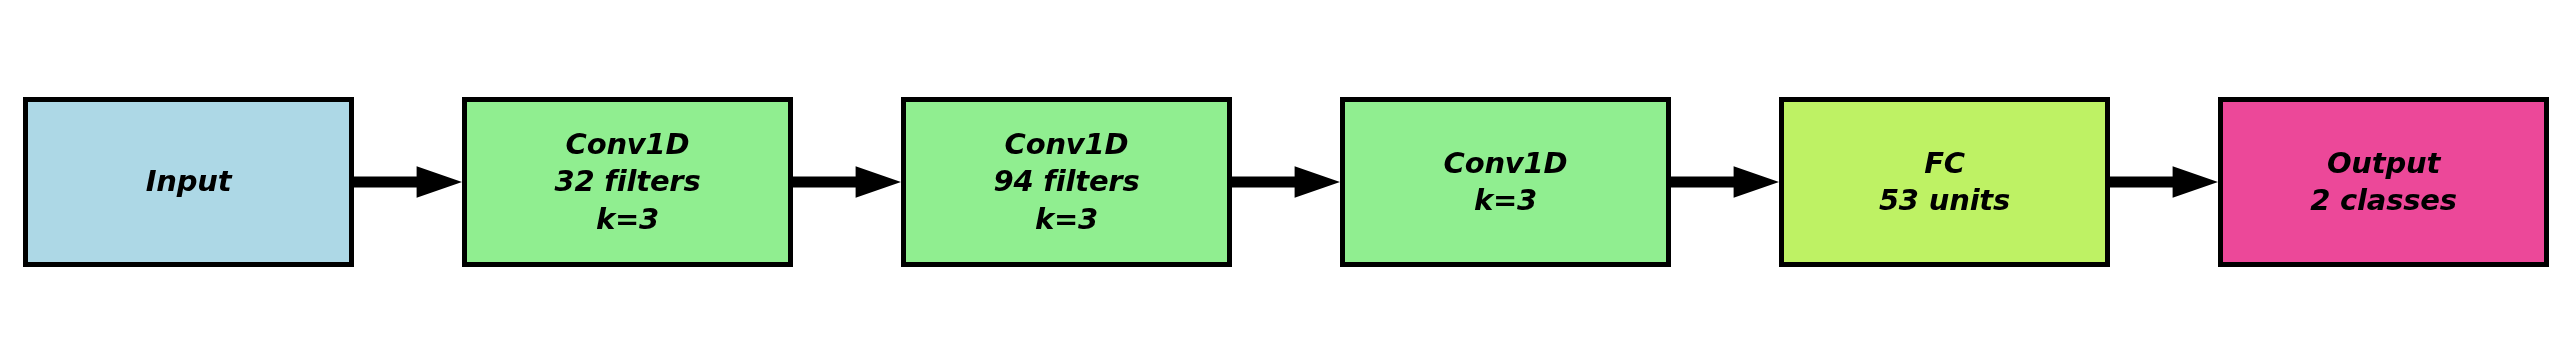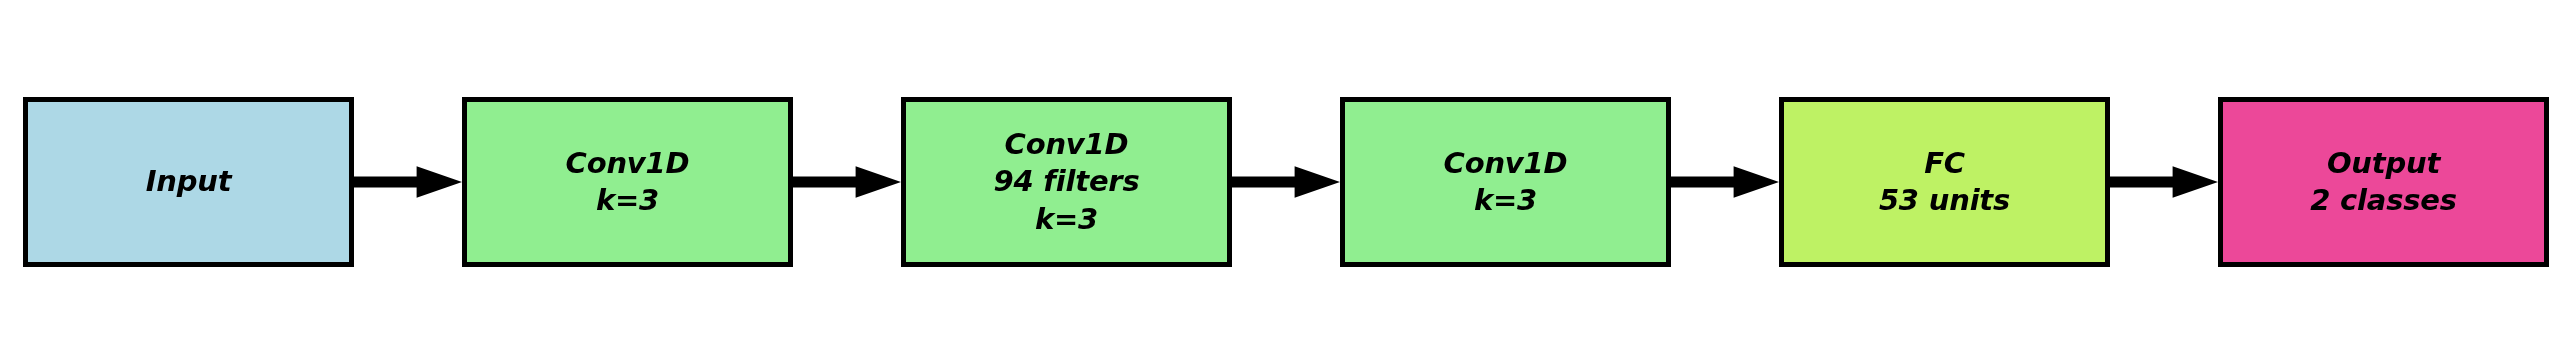--- a/index.html
+++ b/index.html
@@ -85,20 +85,21 @@
     <div class="connector">
       <div class="arrow">
         <svg viewBox="0 0 138 48" preserveAspectRatio="none" aria-hidden="true">
           <polygon points="0,17 80,17 80,4 138,24 80,44 80,31 0,31" fill="#000000"></polygon>
         </svg>
       </div>
     </div>
 
     <div class="node" style="background-color: rgb(144, 238, 144); border-color: rgb(0, 0, 0);">
       <span class="node-line">Conv1D</span>
+      <span class="node-line">32 filters</span>
       <span class="node-line">k=3</span>
     </div>
 
     <div class="connector">
       <div class="arrow">
         <svg viewBox="0 0 138 48" preserveAspectRatio="none" aria-hidden="true">
           <polygon points="0,17 80,17 80,4 138,24 80,44 80,31 0,31" fill="#000000"></polygon>
         </svg>
       </div>
     </div>

